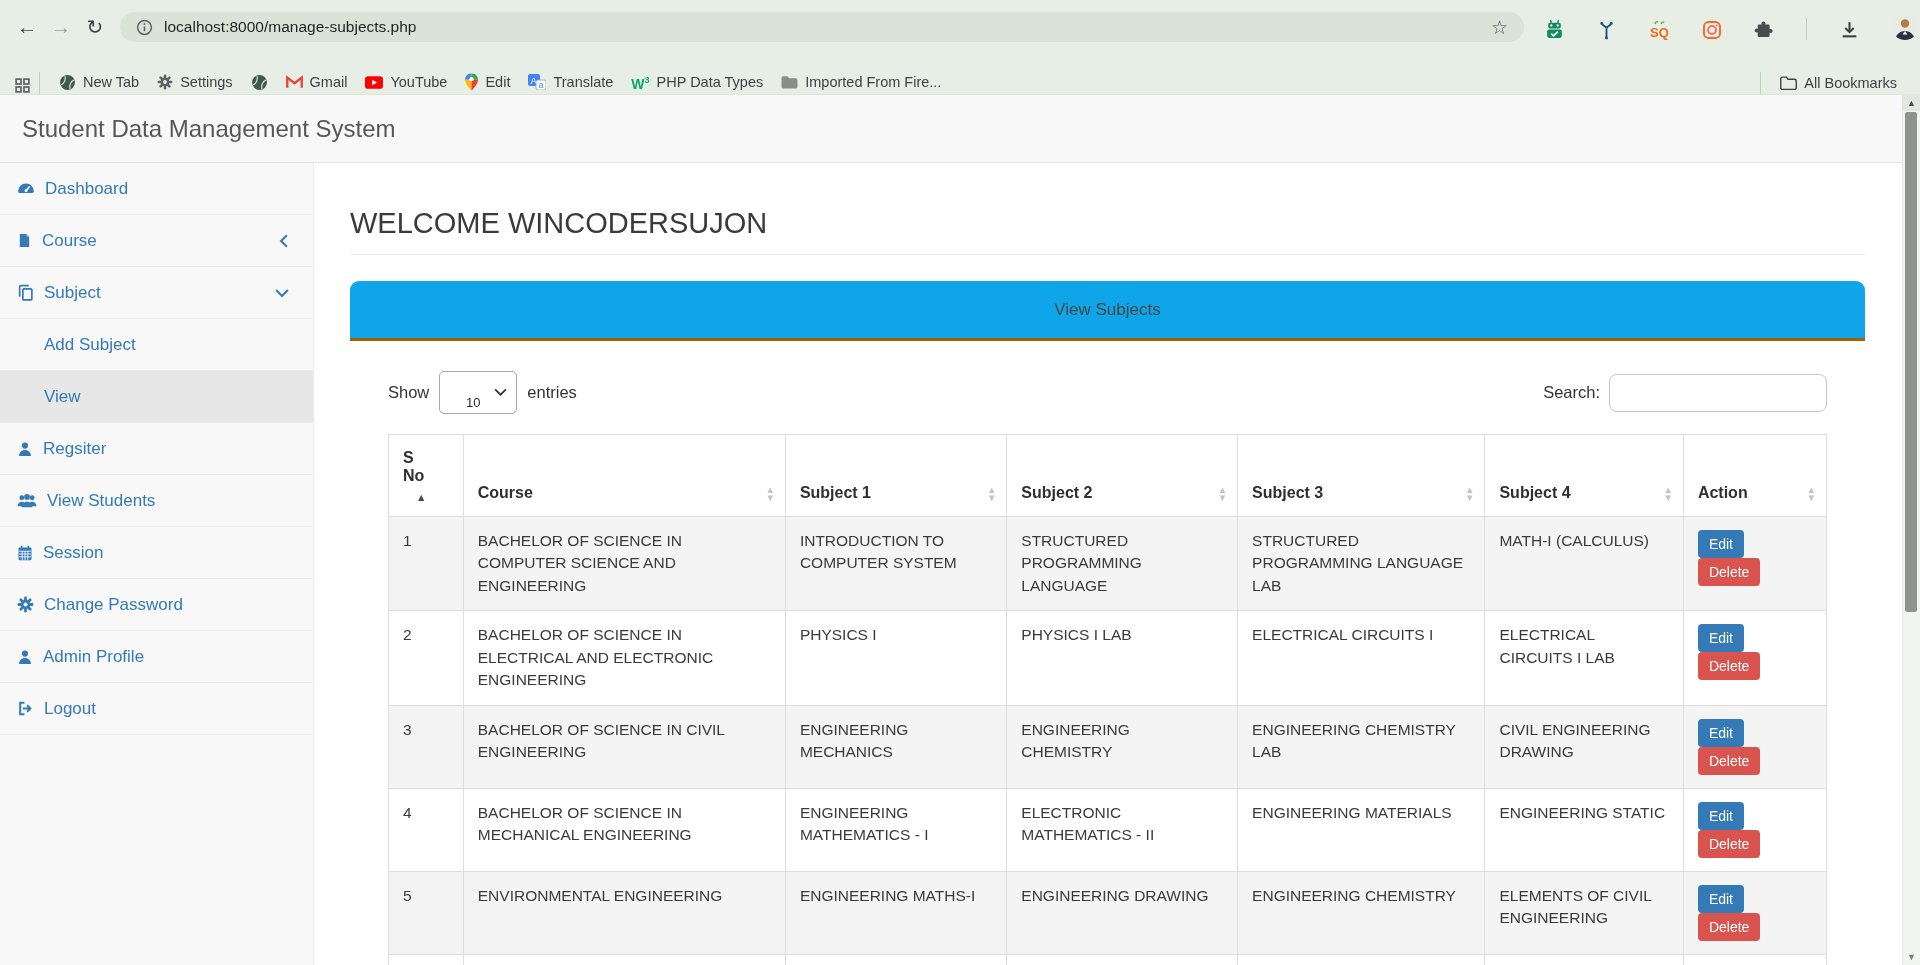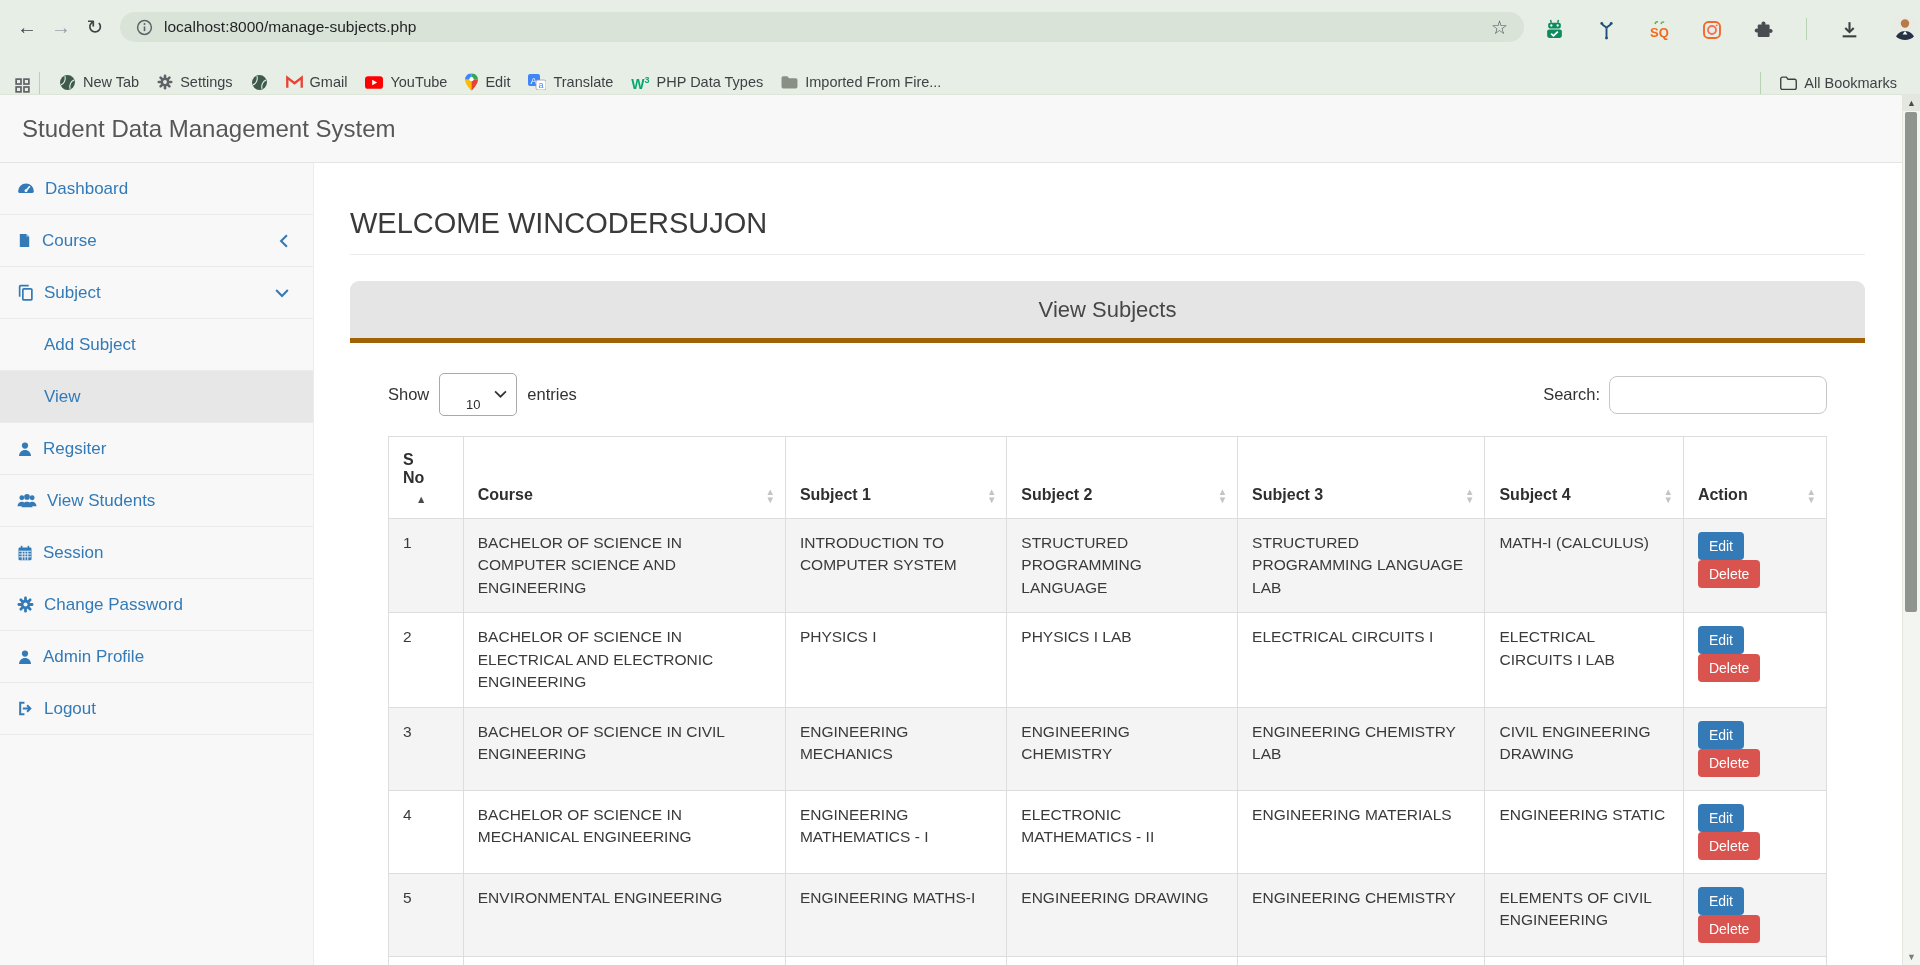--- a/index.html
+++ b/index.html
@@ -43,22 +43,22 @@
   .side-item:last-child{border-bottom:1px solid #ebebeb;}
   .side-item.indent{padding-left:44px;}
   .side-item.active{background:#e7e7e7;}
   .side-chevron{margin-left:auto;padding-right:10px;display:flex;}
   .side-label{white-space:nowrap;}
 
   .main{flex:1;background:#fff;padding:0 55px 0 36px;overflow:hidden;}
   .welcome{margin:44px 0 0;font-size:29px;font-weight:400;color:#3a3a3a;}
   .main hr{margin:14px 0 0;border:none;border-top:1px solid #ececec;}
   .card{margin-top:26px;}
-  .card-header{height:57px;background:#e5e5e5;border-bottom:5px solid #a16207;border-radius:9px 9px 0 0;
-    display:flex;align-items:center;justify-content:center;font-size:22px;color:#474747;}
+  .card-header{height:57px;background:#0ea5e9;border-bottom:3px solid #a16207;border-radius:9px 9px 0 0;
+    display:flex;align-items:center;justify-content:center;font-size:17px;color:#474747;}
   .card-body{padding:30px 38px 0;}
 
   .controls{display:flex;justify-content:space-between;align-items:center;font-size:16.5px;color:#333;}
   .ctl-left{display:flex;align-items:center;gap:10px;}
   .sel{width:76px;height:38px;border:1px solid #a9a9a9;border-radius:5px;background:#fff;position:relative;
     display:flex;align-items:flex-end;justify-content:center;padding-bottom:3px;cursor:pointer;}
   .sel-val{font-size:13px;color:#2c2c2c;margin-right:10px;}
   .sel-chev{position:absolute;right:9px;bottom:13px;}
   .ctl-right{display:flex;align-items:center;gap:9px;}
   .search-input{width:218px;height:38px;border:1px solid #c6c6c6;border-radius:8px;outline:none;

